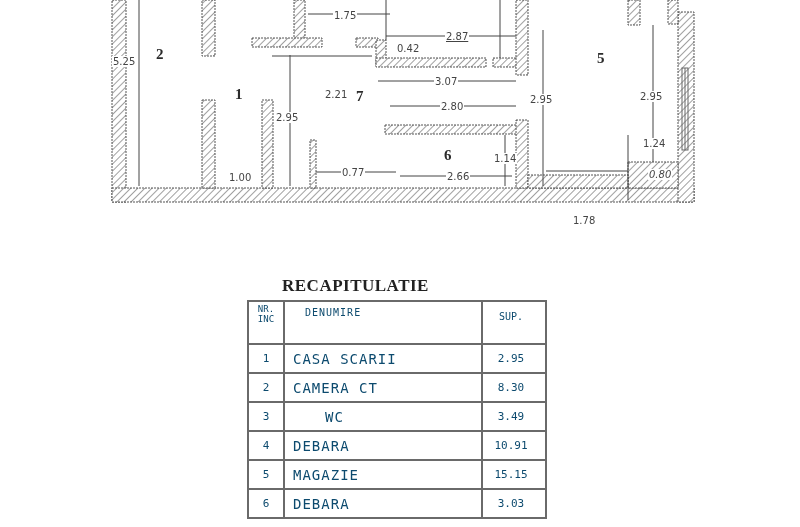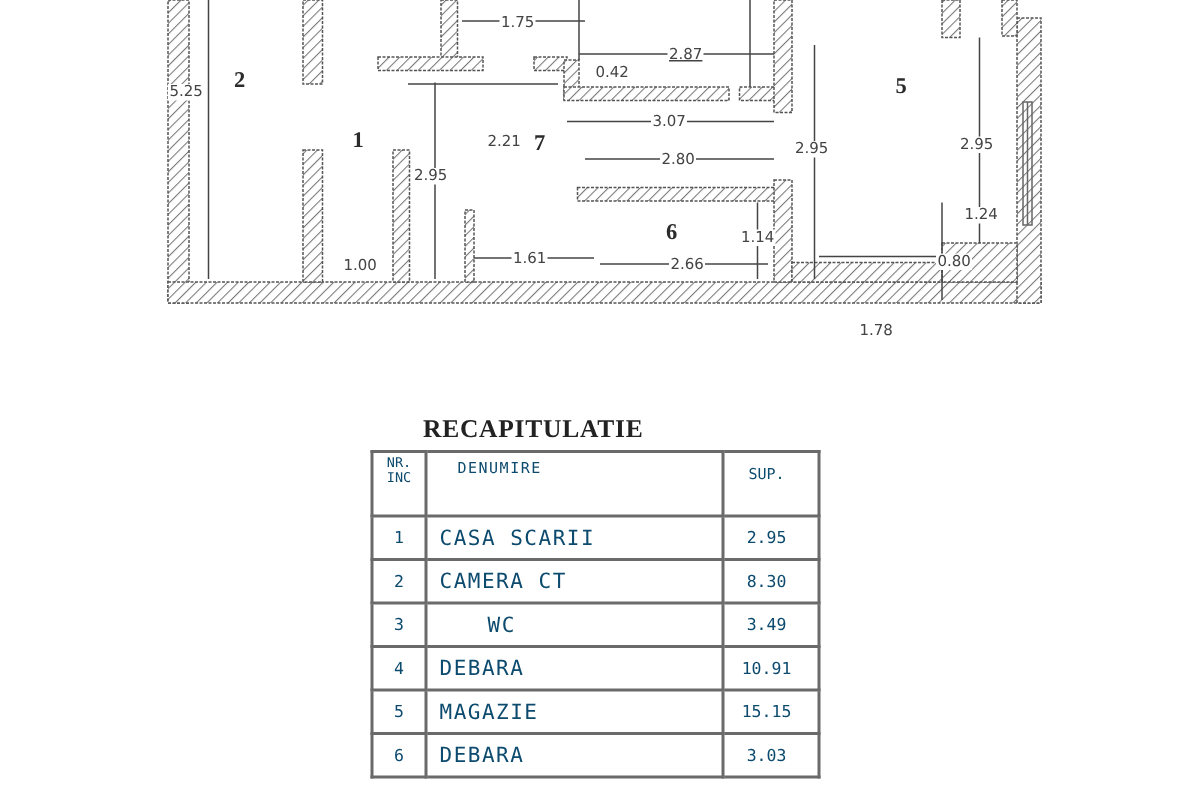--- a/index.html
+++ b/index.html
@@ -109,25 +109,25 @@
   <span class="dim" style="left:112px;top:56px;">5.25</span>
   <span class="dim" style="left:324px;top:51px;margin-top:38px;">2.21</span>
   <span class="dim" style="left:396px;top:43px;">0.42</span>
   <span class="dim" style="left:445px;top:31px;text-decoration:underline;">2.87</span>
   <span class="dim" style="left:434px;top:76px;">3.07</span>
   <span class="dim" style="left:440px;top:101px;">2.80</span>
   <span class="dim" style="left:275px;top:112px;">2.95</span>
   <span class="dim" style="left:529px;top:94px;">2.95</span>
   <span class="dim" style="left:639px;top:91px;">2.95</span>
   <span class="dim" style="left:228px;top:172px;">1.00</span>
-  <span class="dim" style="left:341px;top:167px;">1.61</span>
+  <span class="dim" style="left:341px;top:167px;">0.77</span>
   <span class="dim" style="left:446px;top:171px;">2.66</span>
   <span class="dim" style="left:493px;top:153px;">1.14</span>
   <span class="dim" style="left:572px;top:184px;margin-top:31px;">1.78</span>
-  <span class="dim" style="left:624px;top:169px;">0.80</span>
+  <span class="dim" style="left:648px;top:169px;font-style:italic;">0.80</span>
   <span class="dim" style="left:642px;top:138px;">1.24</span>
 </div>
 
 <div id="recap-title">RECAPITULATIE</div>
 
 <table id="recap-table">
   <thead>
     <tr>
       <th class="col-nr">
         <span>NR.</span><br>

